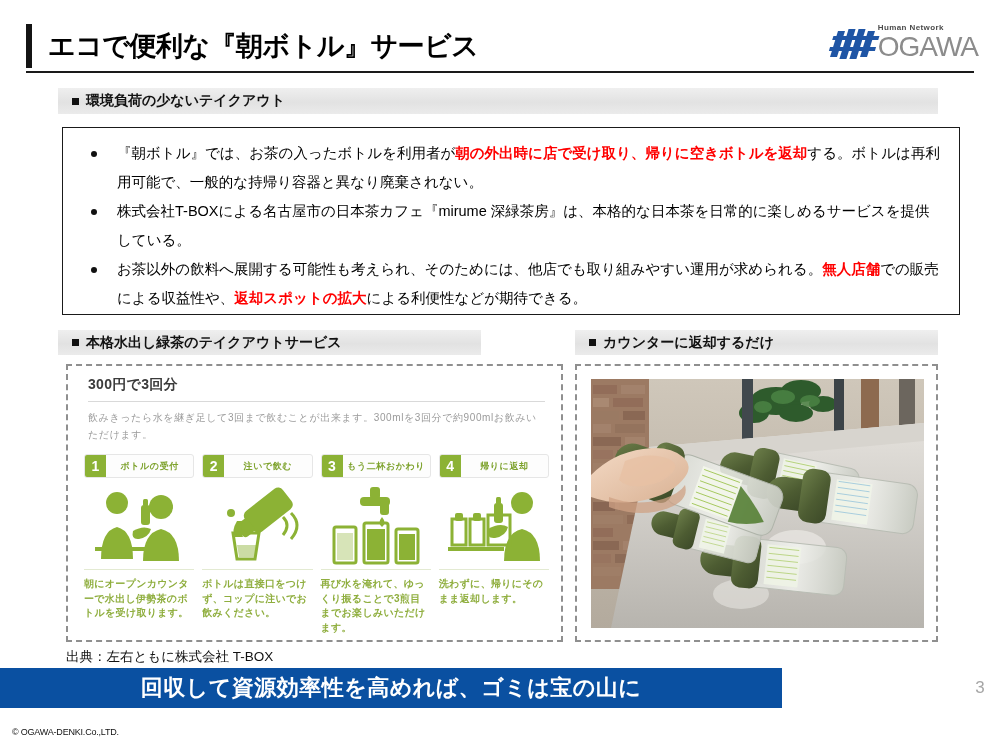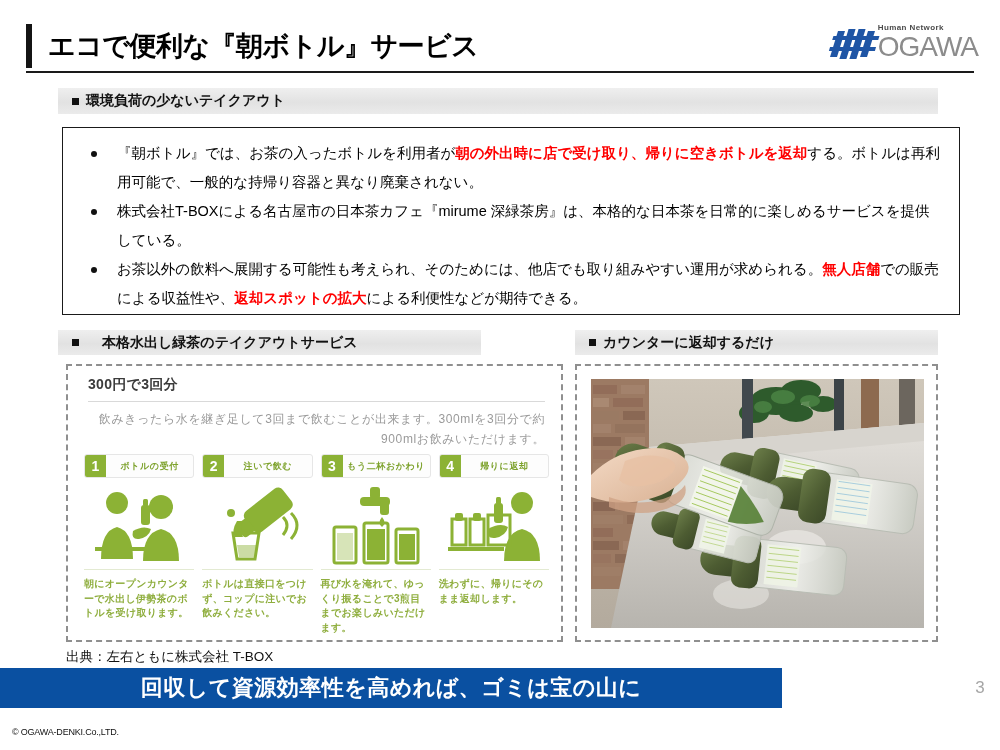--- a/index.html
+++ b/index.html
@@ -105,21 +105,21 @@
   }
   .sec-head .sq {
     width: 7px;
     height: 7px;
     background: #111111;
     margin-right: 7px;
     flex: 0 0 auto;
   }
 
   #sec-main   { left: 58px;  top: 88px;  width: 880px; height: 26px; }
-  #sec-left   { left: 58px;  top: 330px; width: 423px; height: 25px; gap: 16px; }
+  #sec-left   { left: 58px;  top: 330px; width: 423px; height: 25px; }
   #sec-right  { left: 575px; top: 330px; width: 363px; height: 25px; }
 
   
   .bullet-box {
     position: absolute;
     left: 62px;
     top: 127px;
     width: 898px;
     height: 188px;
     border: 1px solid #1a1a1a;
@@ -172,25 +172,24 @@
     color: #3b3b3b;
     letter-spacing: 0.3px;
     padding-bottom: 7px;
   }
   .ig-rule {
     height: 1px;
     background: #d9d9d9;
     margin-bottom: 8px;
   }
   .ig-desc {
-    font-size: 12px;
+    font-size: 10px;
     color: #9a9a9a;
     line-height: 1.65;
     letter-spacing: 0.6px;
-    text-align: right;
   }
 
   
   .steps {
     position: absolute;
     left: 16px;
     top: 88px;
     width: 465px;
     display: flex;
     gap: 8px;

